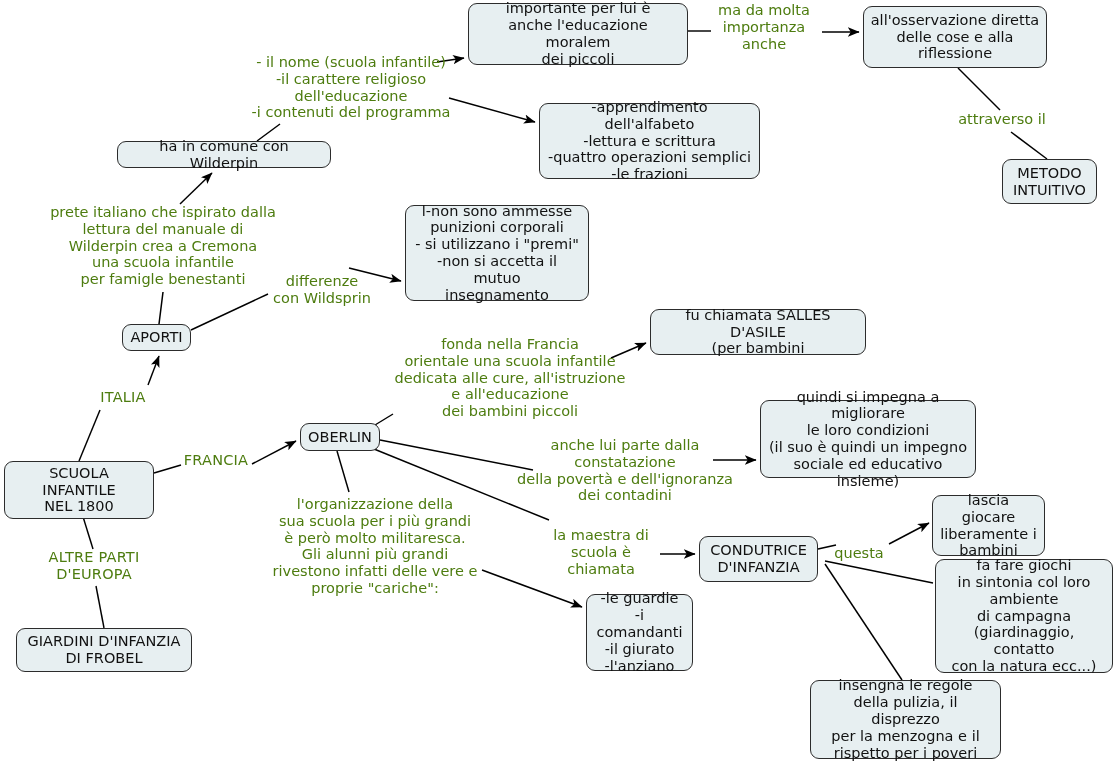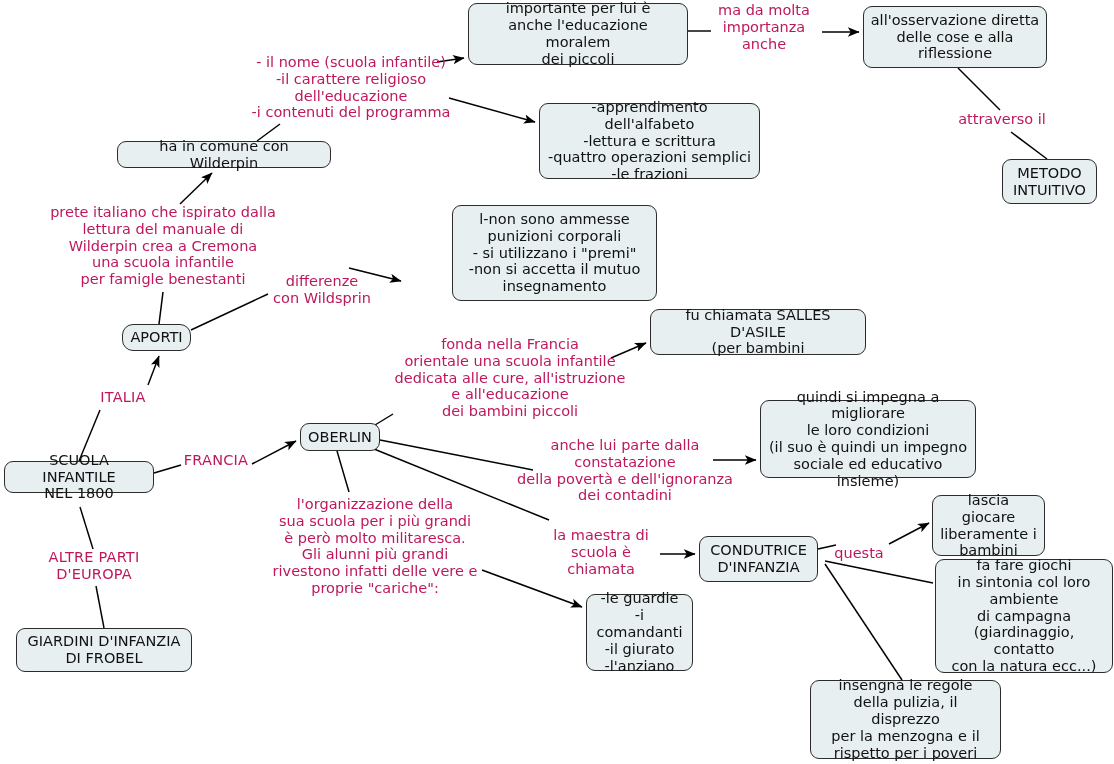--- a/index.html
+++ b/index.html
@@ -41,21 +41,21 @@
     padding: 3px 6px;
     white-space: pre-line;
     z-index: 2;
   }
   .label {
     position: absolute;
     box-sizing: border-box;
     text-align: center;
     font-size: 14.5px;
     line-height: 1.16;
-    color: #be185d;
+    color: #4d7c0f;
     white-space: pre-line;
     background: transparent;
     z-index: 3;
   }
   .label.caps {
     letter-spacing: 0.2px;
   }
 </style>
 </head>
 <body>
@@ -117,47 +117,47 @@
 
       <line x1="818" y1="549" x2="836" y2="545"></line>
       <line x1="889" y1="544" x2="929" y2="523" marker-end="url(#arrow)"></line>
 
       <line x1="825" y1="561" x2="933" y2="583"></line>
 
       <line x1="825" y1="564" x2="902" y2="680"></line>
     </g>
   </svg>
 
-  <div class="node" style="left:4px; top:461px; width:150px; height:32px;">SCUOLA INFANTILE
+  <div class="node" style="left:4px; top:461px; width:150px; height:58px;">SCUOLA INFANTILE
 NEL 1800</div>
 
   <div class="node" style="left:16px; top:628px; width:176px; height:44px;">GIARDINI D'INFANZIA
 DI FROBEL</div>
 
-  <div class="node" style="left:122px; top:324px; width:69px; height:27px;border-radius:11px;">APORTI</div>
+  <div class="node" style="left:122px; top:324px; width:69px; height:27px;">APORTI</div>
 
   <div class="node" style="left:117px; top:141px; width:214px; height:27px;">ha in comune con Wilderpin</div>
 
   <div class="node" style="left:468px; top:3px; width:220px; height:62px;">importante per lui è
 anche l'educazione moralem
 dei piccoli</div>
 
   <div class="node" style="left:863px; top:6px; width:184px; height:62px;">all'osservazione diretta
 delle cose e alla
 riflessione</div>
 
   <div class="node" style="left:1002px; top:159px; width:95px; height:45px;">METODO
 INTUITIVO</div>
 
   <div class="node" style="left:539px; top:103px; width:221px; height:76px;">-apprendimento dell'alfabeto
 -lettura e scrittura
 -quattro operazioni semplici
 -le frazioni</div>
 
-  <div class="node" style="left:405px; top:205px; width:205px; height:96px;margin-left:47px;">l-non sono ammesse
+  <div class="node" style="left:405px; top:205px; width:184px; height:96px;">l-non sono ammesse
 punizioni corporali
 - si utilizzano i "premi"
 -non si accetta il mutuo
 insegnamento</div>
 
   <div class="node" style="left:650px; top:309px; width:216px; height:46px;">fu chiamata SALLES D'ASILE
 (per bambini</div>
 
   <div class="node" style="left:300px; top:423px; width:80px; height:28px;">OBERLIN</div>
 

